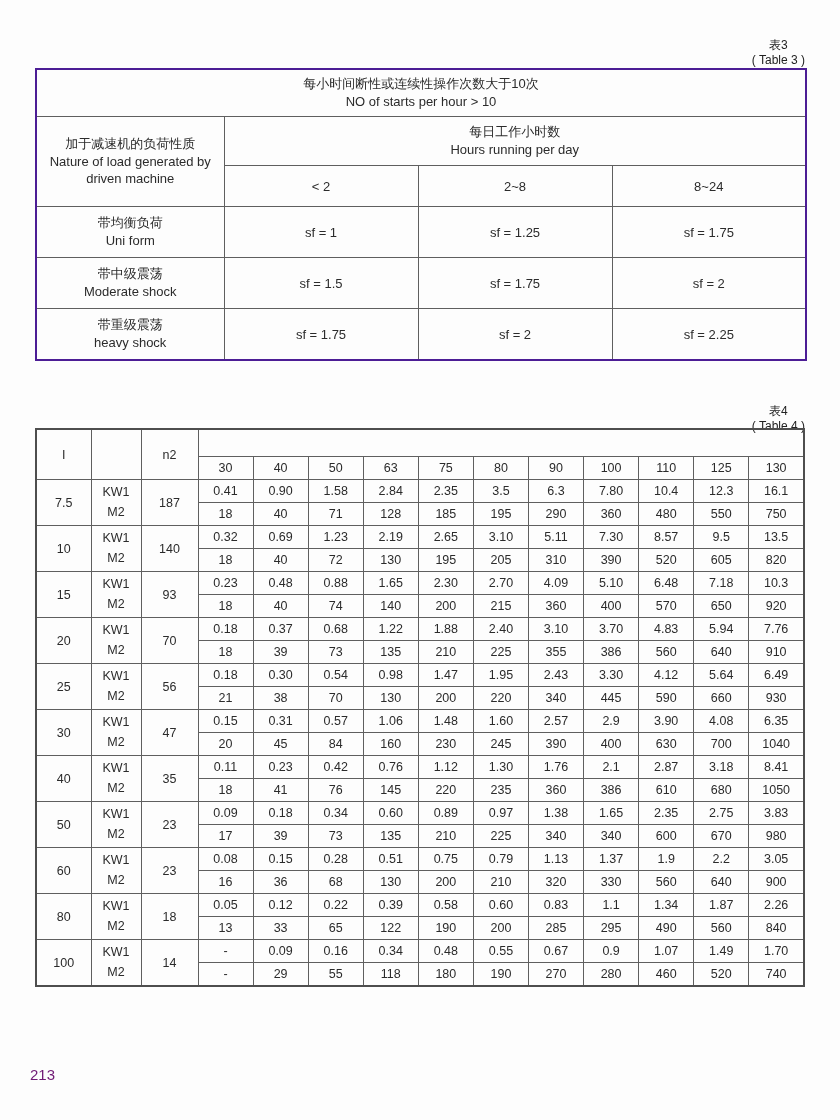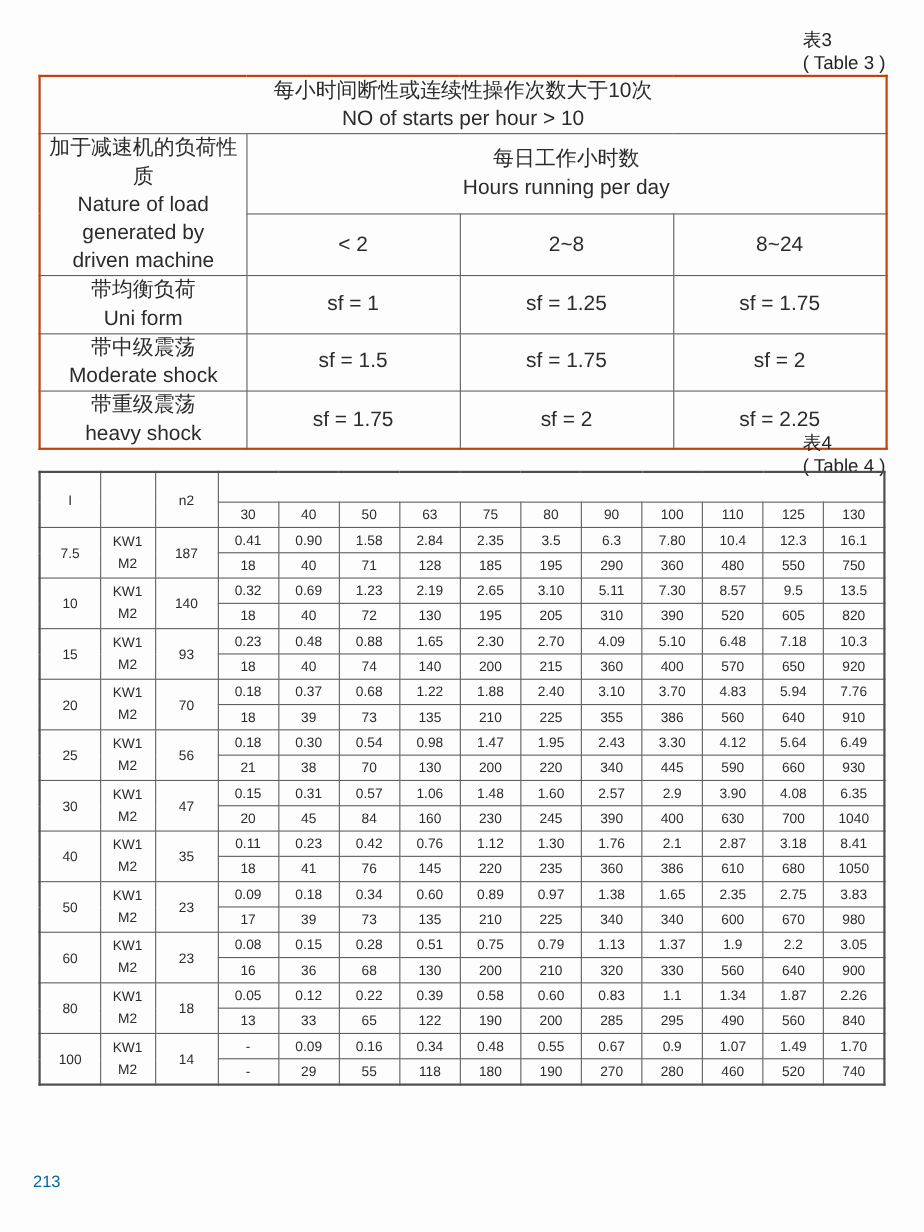--- a/index.html
+++ b/index.html
@@ -4,24 +4,24 @@
 <style>
   html,body{margin:0;padding:0;background:#ffffff;}
   .page{
     position:relative;width:840px;height:1120px;background:#fdfdfd;
     font-family:"Liberation Sans",sans-serif;color:#2b2b2b;overflow:hidden;
   }
   table{border-collapse:collapse;table-layout:fixed;}
   td,th{border:1px solid #5f5f5f;text-align:center;vertical-align:middle;
         font-weight:normal;padding:0;overflow:hidden;}
   
-  .tag{position:absolute;text-align:left;font-size:17px;color:#222;line-height:1.25;}
+  .tag{position:absolute;text-align:center;font-size:12px;color:#222;line-height:1.25;margin-top:12px;}
   #tag3{right:35px;top:26px;}
   #tag4{right:35px;top:392px;}
-  #t3{position:absolute;left:35px;top:68px;width:770px;border:2px solid #c2410c;font-size:19px;}
+  #t3{position:absolute;left:35px;top:68px;width:770px;border:2px solid #4c1d95;font-size:13px;}
   #t3 .h1{height:46px;}
   #t3 .h2a{height:48px;margin-left:48px;}
   #t3 .h2b{height:40px;}
   #t3 .drow td{height:50px;}
   .two-line div{line-height:1.35;}
   
   #t4-title{position:absolute;left:35px;top:380px;font-size:15px;font-weight:bold;line-height:1.35;color:#111;}
   
   #t4{position:absolute;left:35px;top:428px;width:770px;border:2px solid #4e4e4e;font-size:12.5px;}
   #t4 th{font-weight:normal;}
@@ -32,21 +32,21 @@
   
   #watermark{position:absolute;left:304px;top:517px;width:240px;height:82px;pointer-events:none;}
   #wm-logo{position:absolute;left:0;top:0;width:78px;height:78px;}
   #wm-text{position:absolute;left:80px;top:2px;width:160px;font-size:46px;font-weight:bold;
            letter-spacing:1px;color:rgba(70,70,72,0.55);white-space:nowrap;
            text-shadow:0 0 2px rgba(255,255,255,0.6);}
   #wm-reg{position:absolute;left:208px;top:0px;font-size:15px;font-weight:normal;color:rgba(90,90,90,0.6);}
   #wm-sub{position:absolute;left:80px;top:52px;width:160px;font-size:14.5px;
           font-family:"Liberation Serif",serif;color:rgba(140,140,140,0.85);white-space:nowrap;}
   
-  #page-number{position:absolute;left:30px;top:1066px;font-size:15px;color:#0369a1;}
+  #page-number{position:absolute;left:30px;top:1066px;font-size:15px;color:#701a75;}
 </style>
 </head>
 <body>
 
 <div class="page">
 
   <div class="tag" id="tag3">
     <div>表3</div>
     <div>( Table 3 )</div>
   </div>

